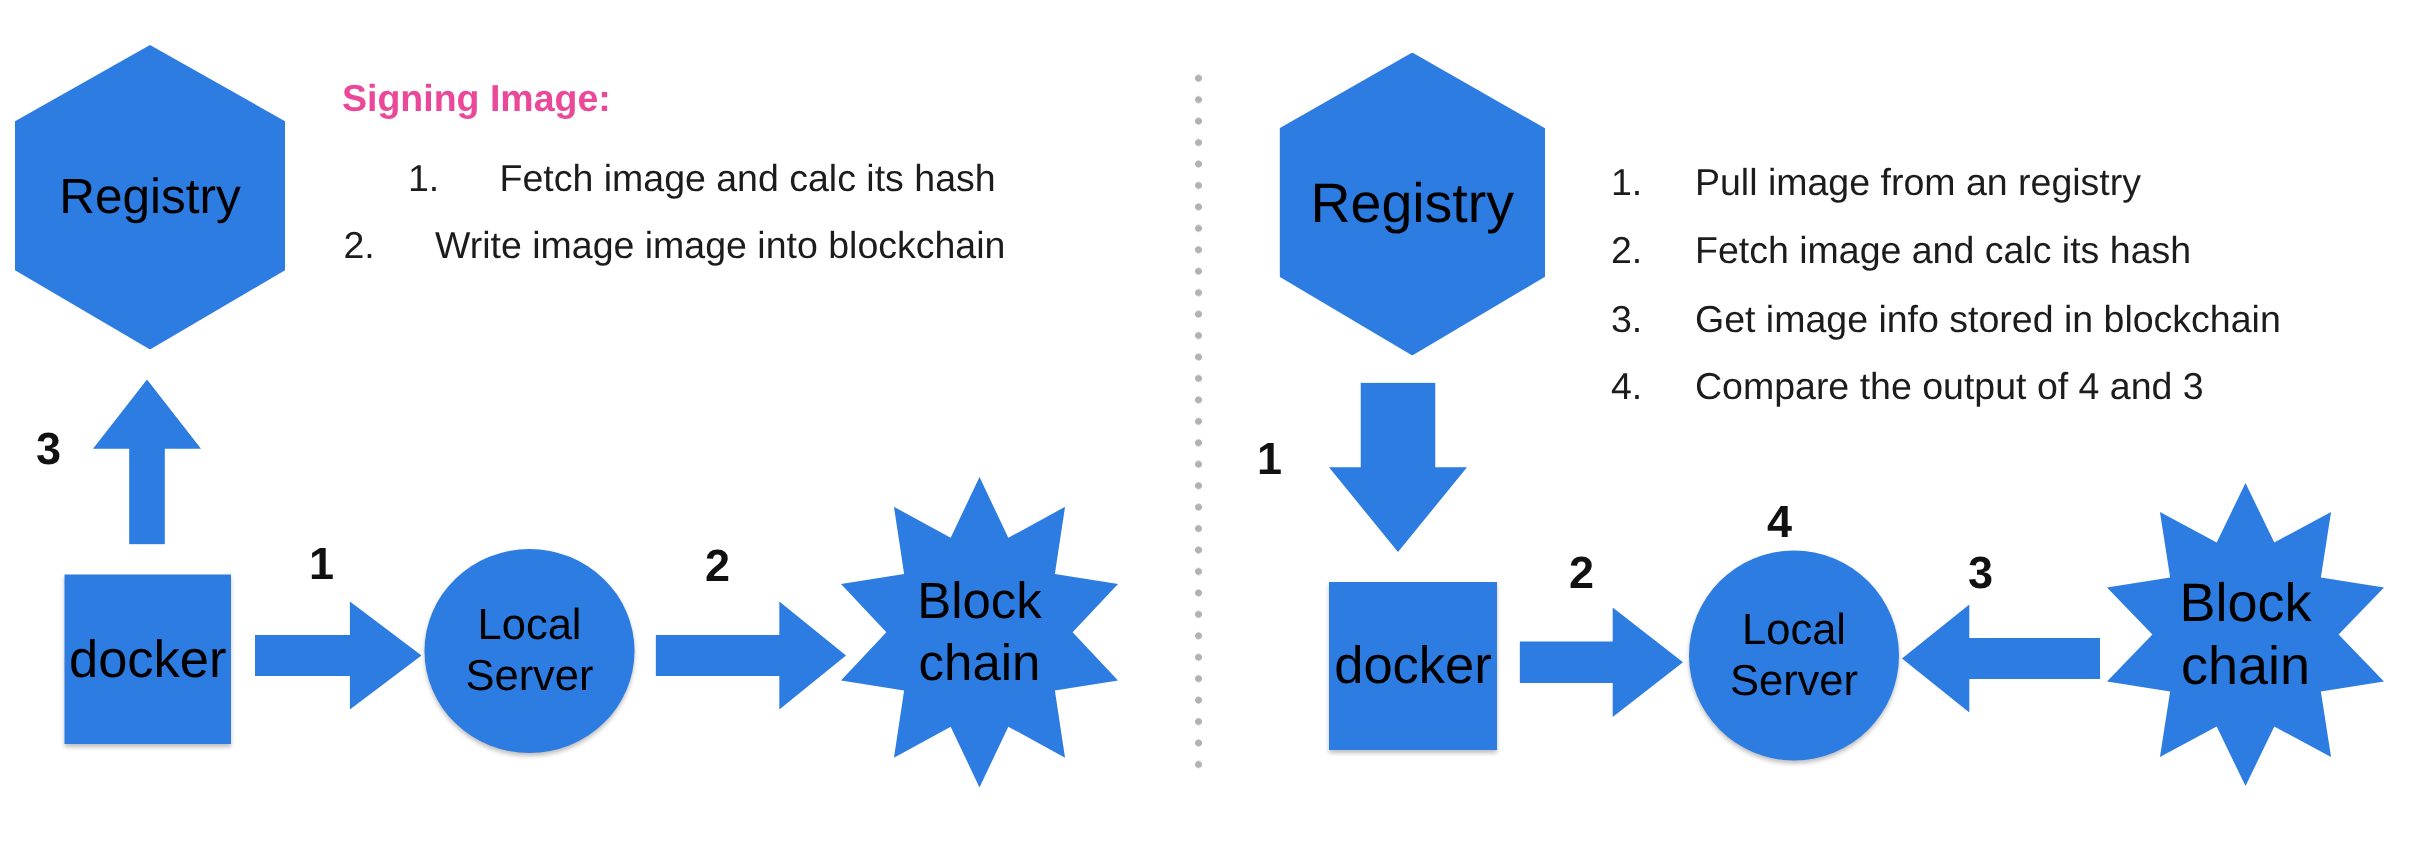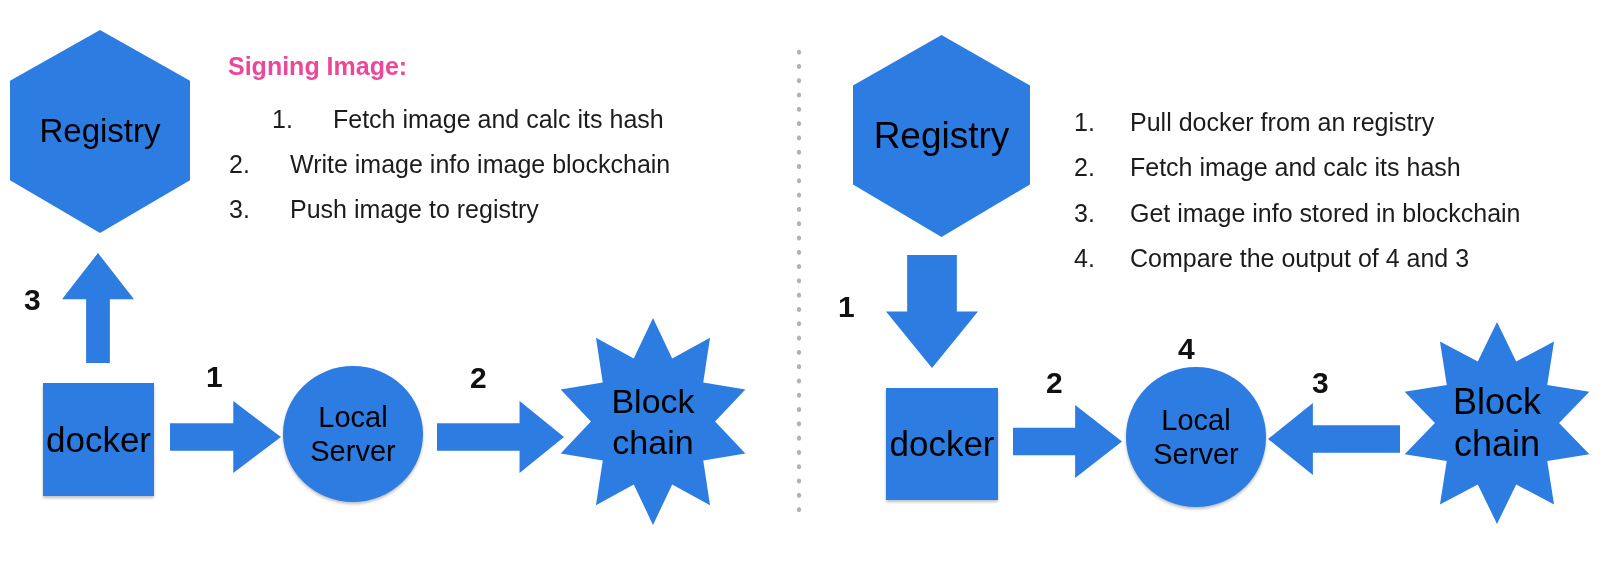--- a/index.html
+++ b/index.html
@@ -68,24 +68,21 @@
       <span>Block</span><br>
       <span>chain</span>
     </span>
   </div>
 
   <div class="heading" style="left:228px; top:52px;">Signing Image:</div>
   <div class="row left-list" style="left:229px; top:105px;margin-left:43px;">
     <span class="n">1.</span><span>Fetch image and calc its hash</span>
   </div>
   <div class="row left-list" style="left:229px; top:150px;">
-    <span class="n">2.</span><span>Write image info image blockchain</span>
-  </div>
-  <div class="row left-list" style="left:229px; top:195px;">
-    <span class="n">3.</span><span>Push image to registry</span>
+    <span class="n">2.</span><span>Write image image into blockchain</span>
   </div>
 
   <div class="divider"></div>
 
   <div class="shape hex" style="left:853px; top:35px; width:177px; height:202px; font-size:37px;">
     <span>Registry</span>
   </div>
 
   <div class="arrow arr-down" style="left:886px; top:255px; width:92px; height:113px;"></div>
   <div class="num-label" style="left:838px; top:290px;">1</div>
@@ -109,21 +106,21 @@
   <div class="num-label" style="left:1312px; top:366px;">3</div>
 
   <div class="shape star" style="left:1400px; top:322px; width:194px; height:202px; font-size:36px;">
     <span>
       <span>Block</span><br>
       <span>chain</span>
     </span>
   </div>
 
   <div class="row right-list" style="left:1074px; top:108px;">
-    <span class="n">1.</span><span>Pull docker from an registry</span>
+    <span class="n">1.</span><span>Pull image from an registry</span>
   </div>
   <div class="row right-list" style="left:1074px; top:153px;">
     <span class="n">2.</span><span>Fetch image and calc its hash</span>
   </div>
   <div class="row right-list" style="left:1074px; top:199px;">
     <span class="n">3.</span><span>Get image info stored in blockchain</span>
   </div>
   <div class="row right-list" style="left:1074px; top:244px;">
     <span class="n">4.</span><span>Compare the output of 4 and 3</span>
   </div>

